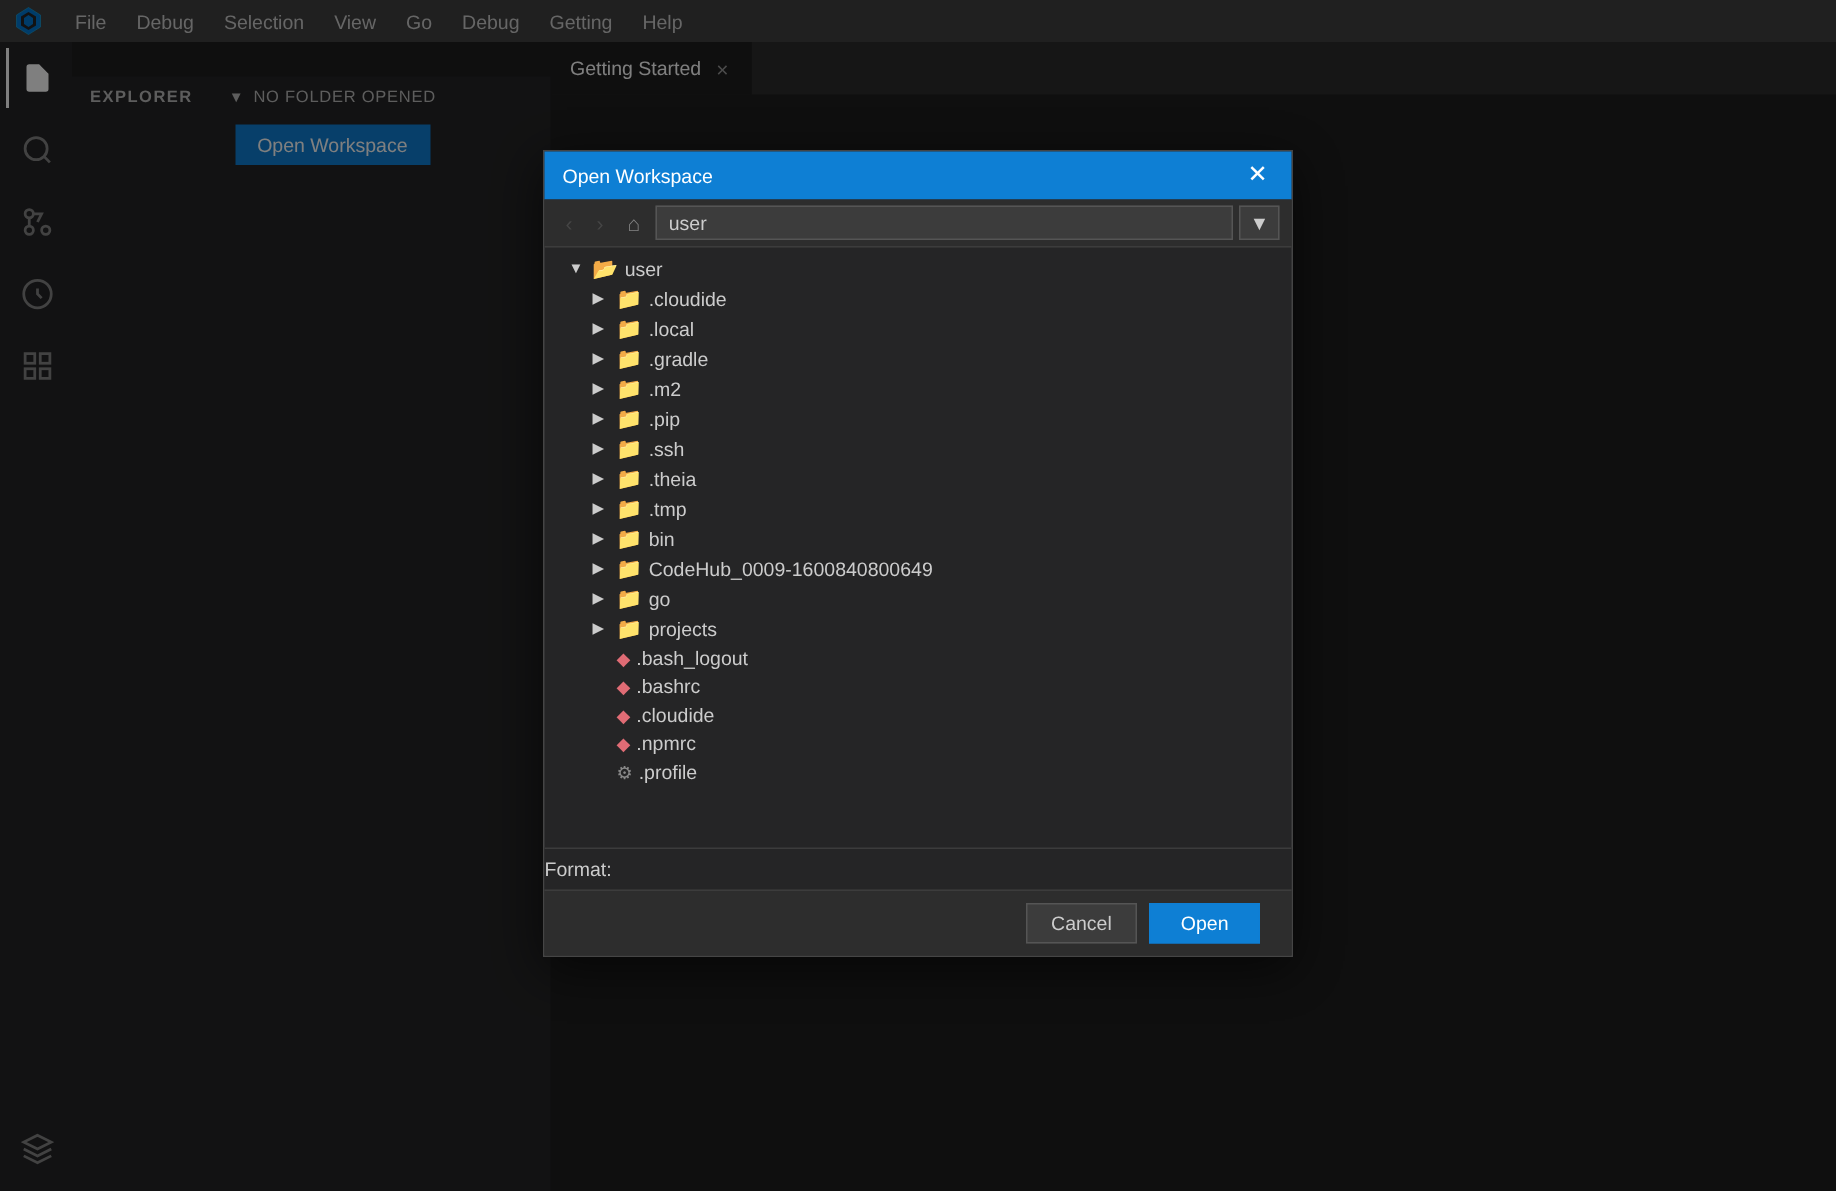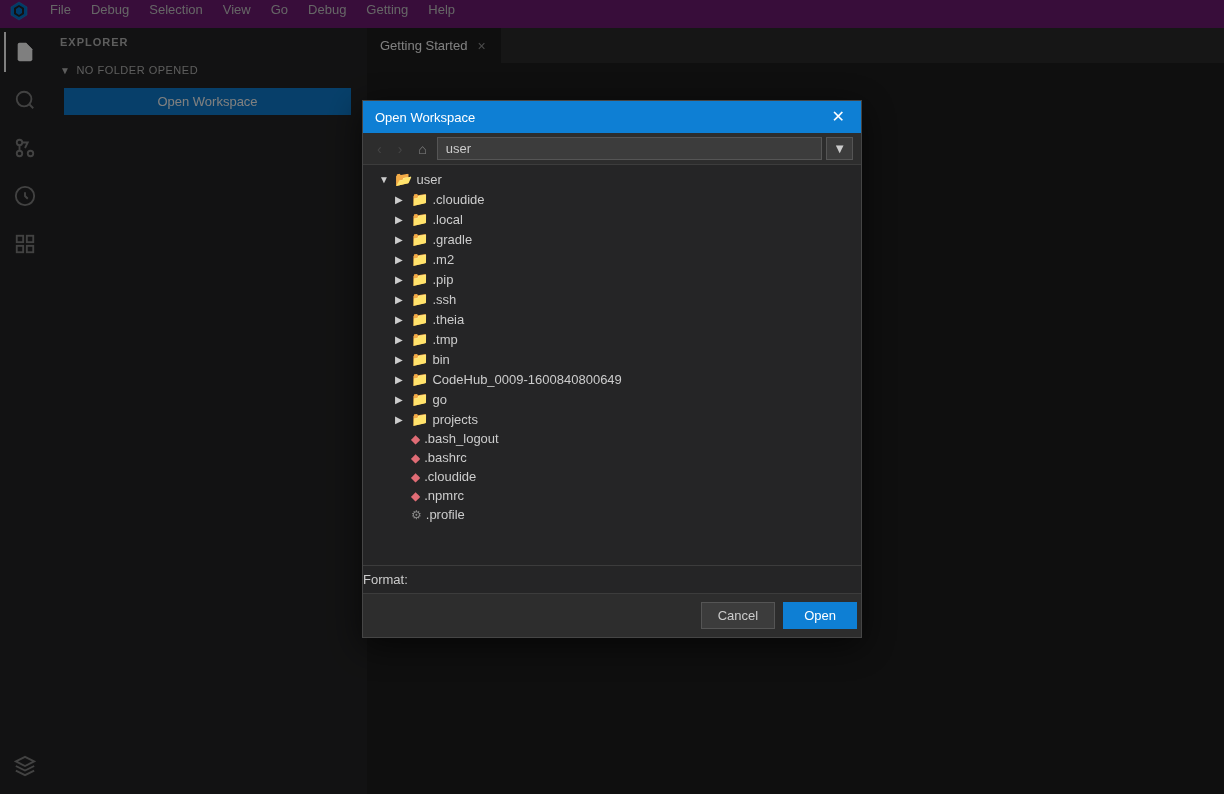--- a/index.html
+++ b/index.html
@@ -10,24 +10,24 @@
       font-family: -apple-system, BlinkMacSystemFont, 'Segoe UI', sans-serif;
       font-size: 13px;
       color: #cccccc;
       overflow: hidden;
       display: flex;
       flex-direction: column;
     }
 
     
     .menu-bar {
-      background: #701a75;
+      background: #404040;
       height: 28px;
       display: flex;
-      align-items: flex-start;
+      align-items: center;
       padding: 0 8px;
       gap: 4px;
       flex-shrink: 0;
     }
     .menu-bar-logo {
       width: 22px;
       height: 22px;
       margin-right: 8px;
       display: flex;
       align-items: center;
@@ -72,23 +72,24 @@
     .activity-icon.active {
       color: #ffffff;
       border-left-color: #ffffff;
     }
 
     
     .sidebar {
       width: 320px;
       background: #252526;
       display: flex;
-      flex-direction: column;
+      flex-direction: row;
       border-right: 1px solid #1e1e1e;
       flex-shrink: 0;
+      margin-top: 23px;
     }
     .sidebar-title {
       padding: 8px 12px;
       font-size: 11px;
       font-weight: 700;
       letter-spacing: 1px;
       color: #bbbbbb;
       text-transform: uppercase;
     }
     .sidebar-section {
@@ -365,21 +366,21 @@
       padding: 3px 8px;
       font-size: 13px;
       outline: none;
       appearance: none;
     }
 
     
     .dialog-actions {
       display: flex;
       justify-content: flex-end;
-      padding: 8px 4px;
+      padding: 8px 21px;
       gap: 8px;
       background: #2d2d2d;
       border-top: 1px solid #3c3c3c;
     }
     .btn-cancel {
       background: #3c3c3c;
       border: 1px solid #555;
       color: #cccccc;
       padding: 5px 16px;
       cursor: pointer;

